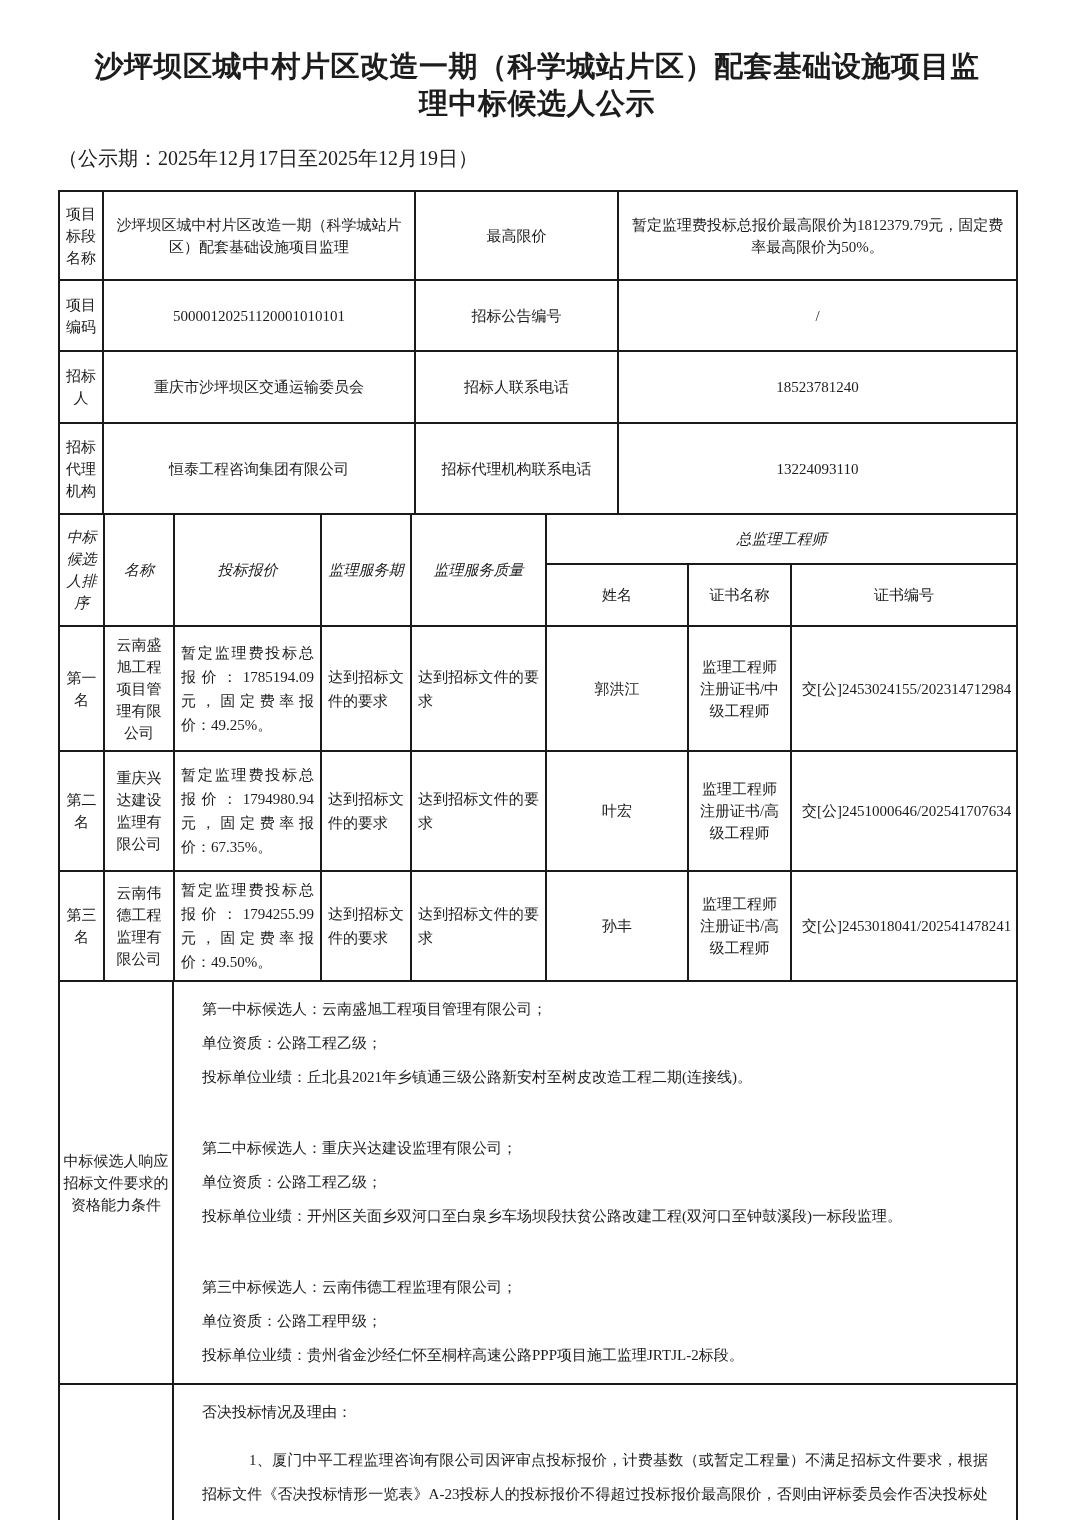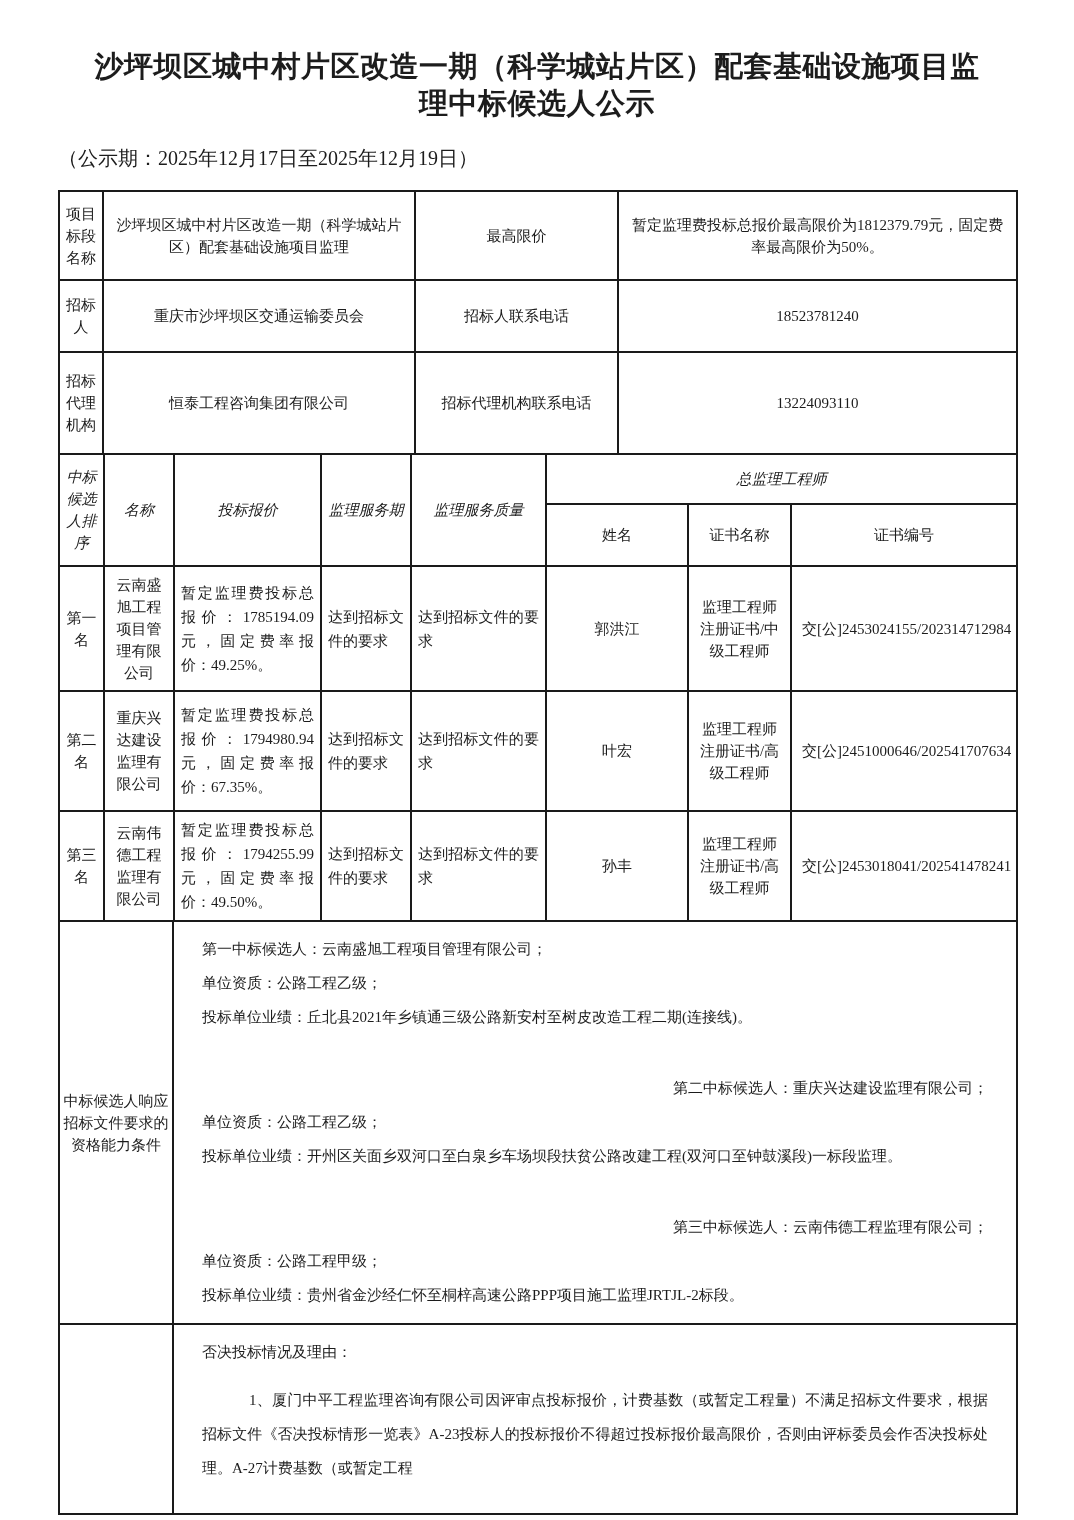--- a/index.html
+++ b/index.html
@@ -46,41 +46,41 @@
     vertical-align: middle;
     line-height: 22px;
     padding: 2px 6px;
     word-break: break-all;
     overflow: hidden;
   }
   
   .r1 { height: 89px; border-radius: 19px; }
   .r2 { height: 71px; }
   .r3 { height: 72px; }
-  .r4 { height: 102px; margin-top: 24px; }
+  .r4 { height: 91px; margin-top: 24px; }
   .lbl { padding: 2px 1px; }
   
   .hr1 { height: 50px; font-style: italic; }
   .hr2 { height: 62px; }
   .cr1 { height: 125px; }
   .cr2 { height: 120px; }
   .cr3 { height: 110px; }
   .cell-left { text-align: justify; text-align-last: left; line-height: 24px; }
   .cert-no { padding: 2px 10px; white-space: nowrap; }
   
   .qual-row { height: 403px; }
   .rej-row { height: 190px; }
   .big-cell {
     vertical-align: top;
     text-align: left;
     padding: 10px 28px;
     line-height: 34px;
   }
   .qline { min-height: 34px; }
-  .group-start { margin-top: 37px; text-align: right; }
+  .group-start { margin-top: 37px; }
   .rej-par {
     margin-top: 14px;
     text-indent: 47px;
     text-align: justify;
     line-height: 34px;
   }
 </style>
 </head>
 <body>
 
@@ -95,20 +95,26 @@
         <col style="width:312px">
         <col style="width:203px">
         <col style="width:399px">
       </colgroup>
     <tbody>
         <tr class="r1">
       <td class="lbl">项目标段名称</td>
       <td>沙坪坝区城中村片区改造一期（科学城站片区）配套基础设施项目监理</td>
       <td>最高限价</td>
       <td>暂定监理费投标总报价最高限价为1812379.79元，固定费率最高限价为50%。</td>
+    </tr>
+    <tr class="r2">
+      <td class="lbl">项目编码</td>
+      <td>50000120251120001010101</td>
+      <td>招标公告编号</td>
+      <td>/</td>
     </tr>
     <tr class="r3">
       <td class="lbl">招标人</td>
       <td>重庆市沙坪坝区交通运输委员会</td>
       <td>招标人联系电话</td>
       <td>18523781240</td>
     </tr>
     <tr class="r4">
       <td class="lbl">招标代理机构</td>
       <td>恒泰工程咨询集团有限公司</td>

